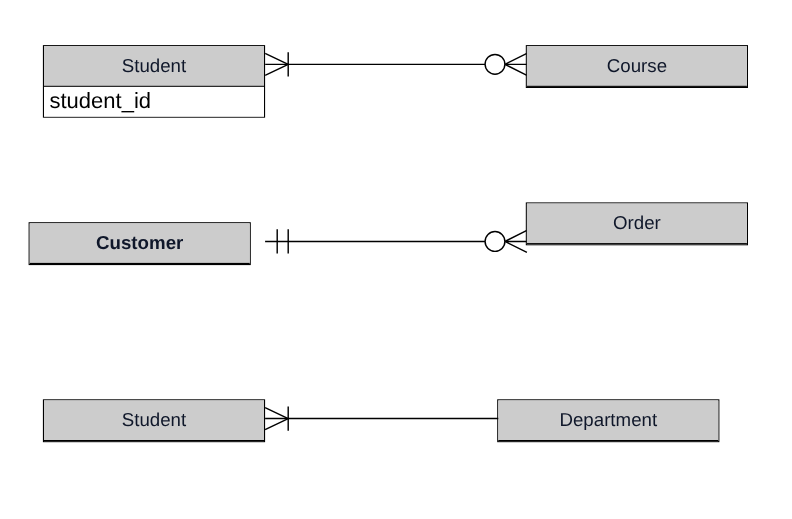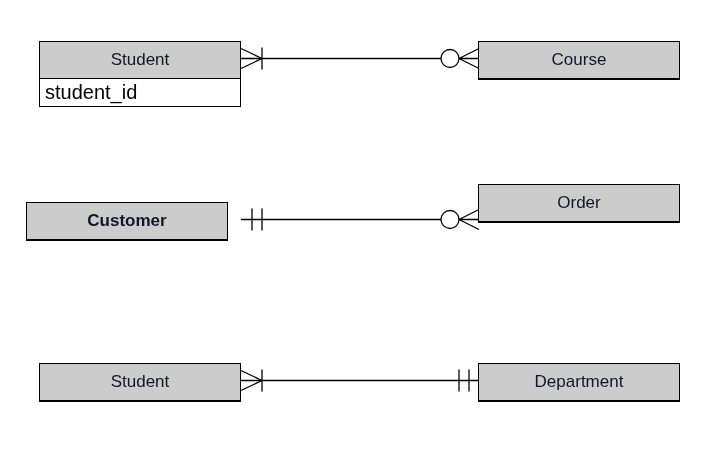--- a/index.html
+++ b/index.html
@@ -115,17 +115,17 @@
   <div class="entity" style="left:26px; top:202px;font-weight:bold;">
     <div class="entity-header">Customer</div>
   </div>
   <div class="entity" style="left:478px; top:184px;">
     <div class="entity-header">Order</div>
   </div>
 
   <div class="entity" style="left:39px; top:363px;">
     <div class="entity-header">Student</div>
   </div>
-  <div class="entity" style="left:478px; top:363px;">
+  <div class="entity" style="left:452px; top:363px;">
     <div class="entity-header">Department</div>
   </div>
 
 </div>
 
 </body></html>

